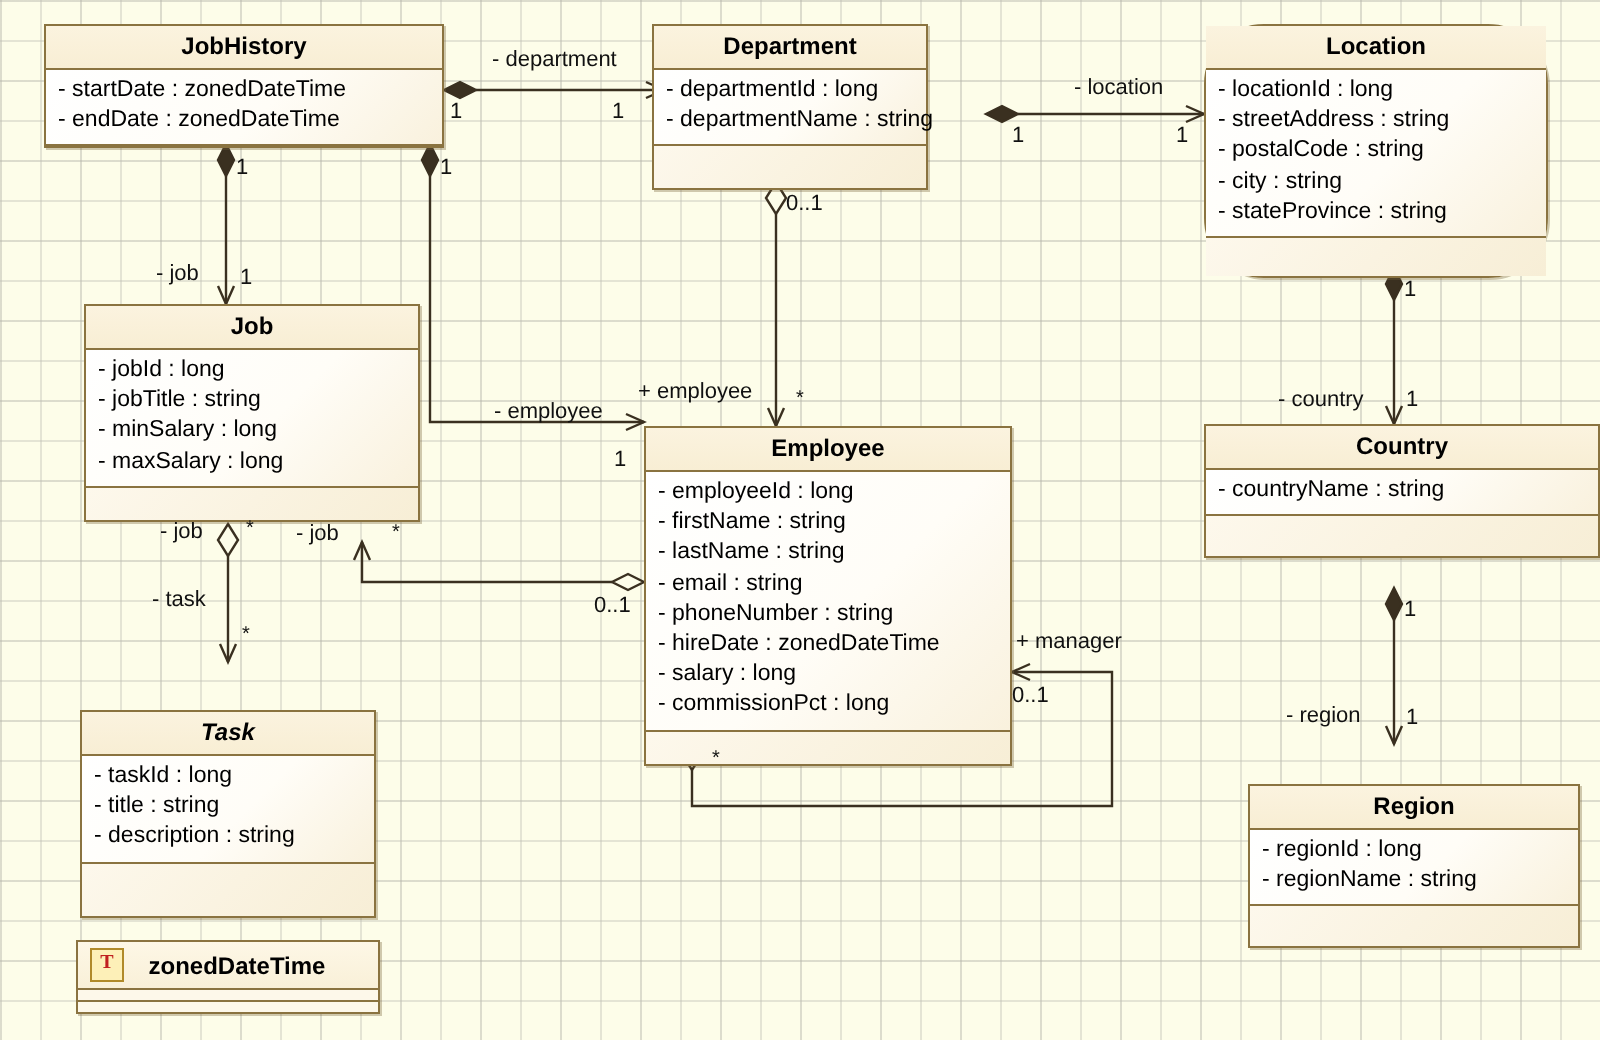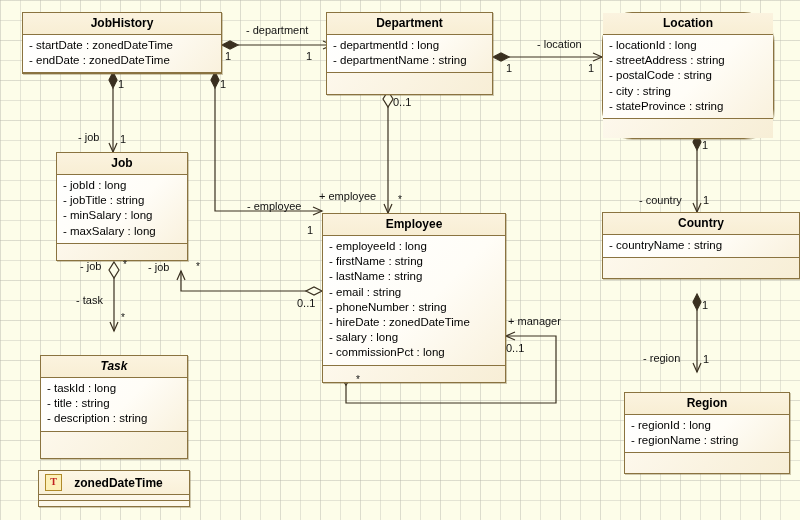--- a/index.html
+++ b/index.html
@@ -135,42 +135,42 @@
 
 <div class="uml-class" style="left:22px;top:12px;width:200px;">
   <div class="hdr">JobHistory</div>
   <div class="attrs">
     <div class="row">- startDate : zonedDateTime</div>
     <div class="row">- endDate : zonedDateTime</div>
   </div>
   <div class="ops" style="height:0;border:0;"></div>
 </div>
 
-<div class="uml-class" style="left:326px;top:12px;width:167px;">
+<div class="uml-class" style="left:326px;top:12px;width:138px;">
   <div class="hdr">Department</div>
   <div class="attrs">
     <div class="row">- departmentId : long</div>
     <div class="row">- departmentName : string</div>
   </div>
   <div class="ops" style="height:21px;"></div>
 </div>
 
 <div class="uml-class" style="left:602px;top:12px;width:172px;border-radius:30px;">
   <div class="hdr">Location</div>
   <div class="attrs">
     <div class="row">- locationId : long</div>
     <div class="row">- streetAddress : string</div>
     <div class="row">- postalCode : string</div>
     <div class="row">- city : string</div>
     <div class="row">- stateProvince : string</div>
   </div>
   <div class="ops" style="height:19px;"></div>
 </div>
 
-<div class="uml-class" style="left:56px;top:152px;width:132px;">
+<div class="uml-class" style="left:42px;top:152px;width:168px;">
   <div class="hdr">Job</div>
   <div class="attrs">
     <div class="row">- jobId : long</div>
     <div class="row">- jobTitle : string</div>
     <div class="row">- minSalary : long</div>
     <div class="row">- maxSalary : long</div>
   </div>
   <div class="ops" style="height:16px;"></div>
 </div>
 

